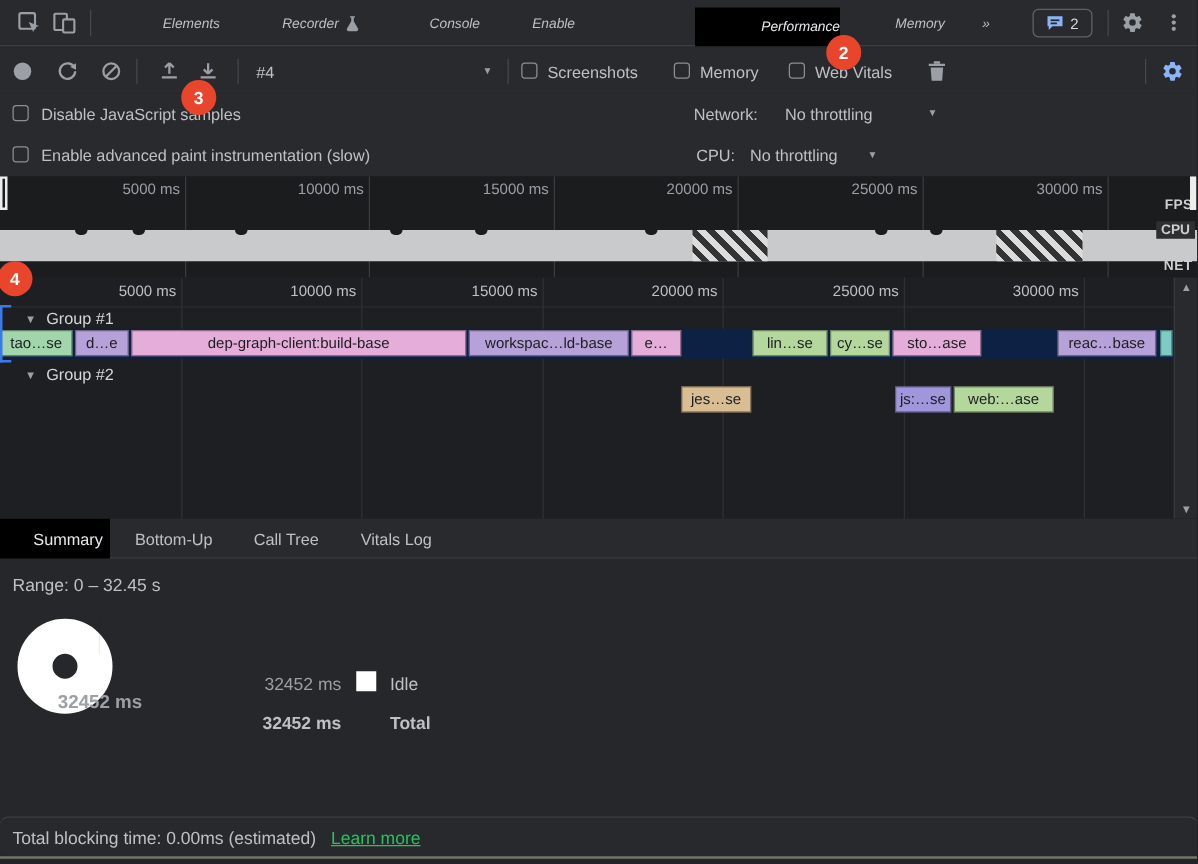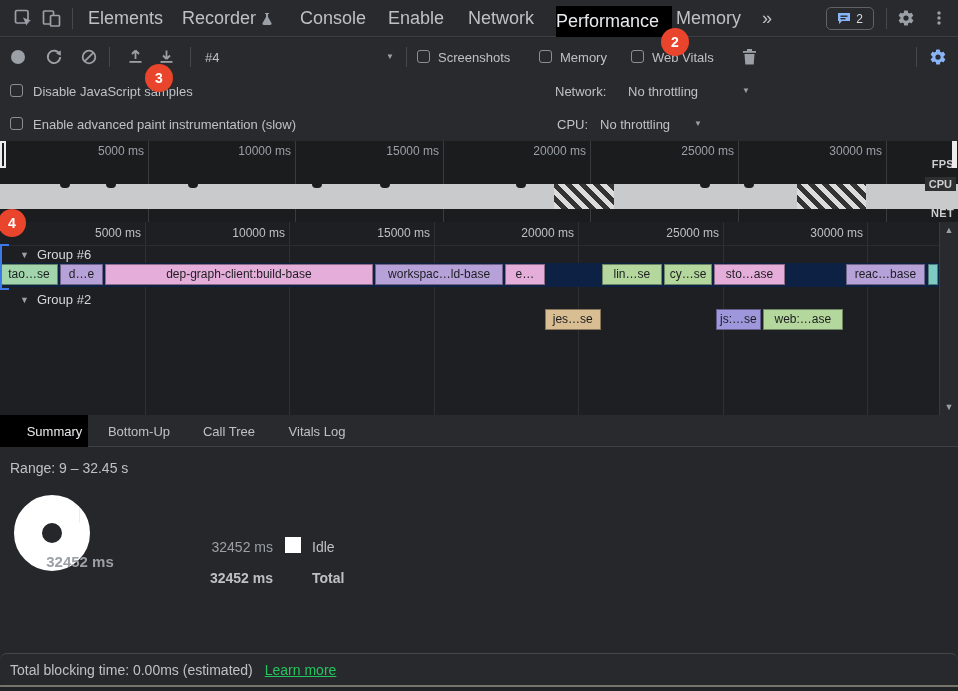--- a/index.html
+++ b/index.html
@@ -3,22 +3,22 @@
 <meta charset="utf-8">
 <style>
   * { margin:0; padding:0; box-sizing:border-box; }
   html,body { width:958px; height:691px; background:#202124; font-family:"Liberation Sans", sans-serif; overflow:hidden; }
   #app { position:relative; width:958px; height:691px; background:#26272a; overflow:hidden; }
   .abs { position:absolute; }
   svg { display:block; }
 
   
   #tabbar { position:absolute; left:0; top:0; width:958px; height:37px; background:#292a2d; border-bottom:1px solid #3c4043; }
-  .tab { position:absolute; top:0; height:37px; display:flex; align-items:center; justify-content:flex-start; gap:5px;
-         color:#bdc1c6; font-size:18px; cursor:default; }
+  .tab { position:absolute; top:0; height:37px; display:flex; align-items:center; justify-content:flex-end; gap:5px;
+         color:#bdc1c6; font-size:11px; cursor:default;font-style:italic; }
   .tab.active { background:#000; color:#e8eaed; top:6px; height:31px; }
   .vdiv { position:absolute; width:1px; background:#47484b; }
   .chat-pill { position:absolute; left:826px; top:7px; width:48px; height:23px; border:1px solid #5f6368; border-radius:5px;
                display:flex; align-items:center; justify-content:center; gap:5px; color:#dadce0; font-size:12px; }
 
   
   #toolbar { position:absolute; left:0; top:38px; width:958px; height:37px; background:#292a2d; }
   .ck { position:absolute; width:13px; height:13px; border:1.5px solid #8a8f94; border-radius:3px; background:transparent; }
   .lbl { position:absolute; color:#bdc1c6; font-size:13px; white-space:nowrap; }
   .caret { position:absolute; color:#9aa0a6; font-size:8px; }
@@ -112,23 +112,20 @@
           <svg width="12" height="14" viewBox="0 0 12 14">
             <path d="M4 1h4v1H7v3l3.6 6.2A1.6 1.6 0 0 1 9.2 13H2.8a1.6 1.6 0 0 1-1.4-1.8L5 5V2H4Z" fill="#9aa0a6"></path>
           </svg>
         </span>
     </div>
     <div class="tab" style="left:300px;width:84px">
         <span>Console</span>
       </div>
     <div class="tab" style="left:388px;width:72px">
         <span>Enable</span>
-      </div>
-    <div class="tab" style="left:468px;width:84px">
-        <span>Network</span>
       </div>
     <div class="tab active" style="left:556px;width:116px">
         <span>Performance</span>
       </div>
     <div class="tab" style="left:676px;width:80px">
         <span>Memory</span>
       </div>
     <div class="tab" style="left:762px;width:30px">
         <span>»</span>
       </div>
@@ -285,21 +282,21 @@
         <div class="fl-lab" style="left: 205px;">10000 ms</div>
         <div class="fl-lab" style="left: 350px;">15000 ms</div>
         <div class="fl-lab" style="left: 494px;">20000 ms</div>
         <div class="fl-lab" style="left: 639px;">25000 ms</div>
         <div class="fl-lab" style="left: 783px;">30000 ms</div>
       </div>
     <div class="ruler-line"></div>
     <div id="groups-layer">
         <div class="grp-head" style="left: 20px; top: 25px;">
           <span class="grp-tri">▼</span>
-          <span>Group #6</span>
+          <span>Group #1</span>
         </div>
         <div class="track-row" style="top: 41px; background: rgb(13, 33, 69);"></div>
         <div class="bar" style="left: 0px; top: 42px; width: 57.8px; background: rgb(162, 213, 171);">tao…se</div>
         <div class="bar" style="left: 60.1px; top: 42px; width: 42.8px; background: rgb(183, 161, 217);">d…e</div>
         <div class="bar" style="left: 104.9px; top: 42px; width: 268px; background: rgb(229, 174, 218);">dep-graph-client:build-base</div>
         <div class="bar" style="left: 375.2px; top: 42px; width: 127.8px; background: rgb(183, 161, 217);">workspac…ld-base</div>
         <div class="bar" style="left: 505px; top: 42px; width: 39.9px; background: rgb(229, 174, 218);">e…</div>
         <div class="bar" style="left: 601.8px; top: 42px; width: 60.1px; background: rgb(180, 215, 158);">lin…se</div>
         <div class="bar" style="left: 664px; top: 42px; width: 48px; background: rgb(180, 215, 158);">cy…se</div>
         <div class="bar" style="left: 714px; top: 42px; width: 71.1px; background: rgb(229, 174, 218);">sto…ase</div>
@@ -329,21 +326,21 @@
       </div>
     <div class="btab" style="left:192px;width:74px">
         <span>Call Tree</span>
       </div>
     <div class="btab" style="left:276px;width:82px">
         <span>Vitals Log</span>
       </div>
   </div>
 
   <div id="body">
-    <div id="range">Range: 9 – 32.45 s</div>
+    <div id="range">Range: 0 – 32.45 s</div>
     <div id="donut"></div>
     <div id="donut-seam"></div>
     <div id="donut-text">32452 ms</div>
 
     <span class="lg-val" style="top:92px">32452 ms</span>
     <span class="lg-sw" style="top:90px;background:#fff"></span>
     <span class="lg-name" style="top:92px">Idle</span>
     <span class="lg-val bold" style="top:123px">32452 ms</span>
     <span class="lg-name bold" style="top:123px">Total</span>
   </div>

